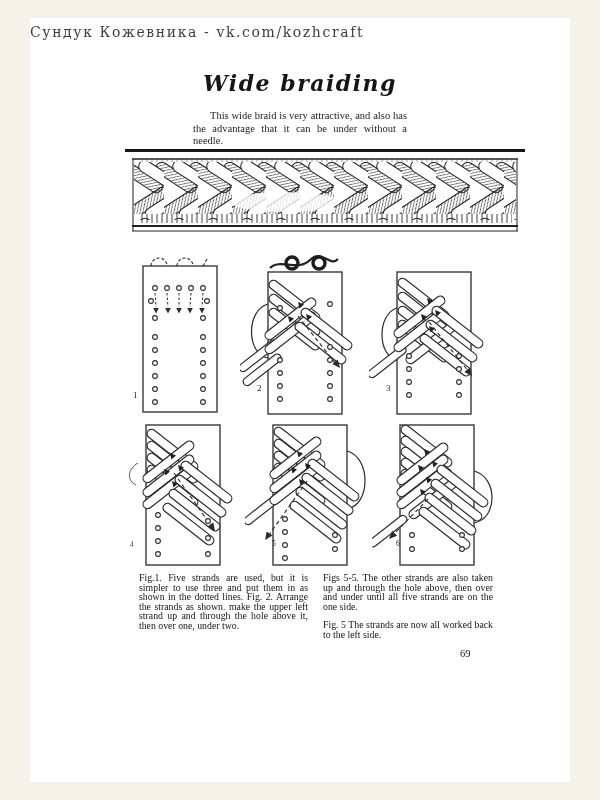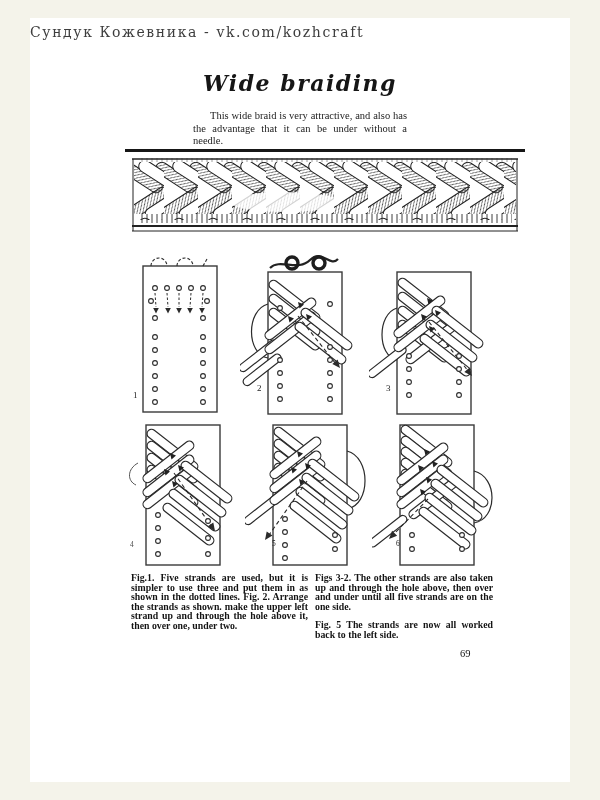--- a/index.html
+++ b/index.html
@@ -41,21 +41,21 @@
   .fig{position:absolute;}
   .fig-1,.fig-2,.fig-3{top:234px;}
   .fig-1{left:85px;}  .fig-2{left:210px;} .fig-3{left:339px;}
   .fig-4,.fig-5,.fig-6{top:405px;}
   .fig-4{left:88px;}  .fig-5{left:215px;} .fig-6{left:342px;}
   .caption{
     position:absolute;top:555px;
     font-size:9.8px;line-height:9.6px;
     text-align:justify;color:#141414;
   }
-  .caption p{margin:0 0 9px 0;font-weight:bold;}
+  .caption p{margin:0 0 9px 8px;}
   .caption-left{left:101px;width:177px;}
   .caption-right{left:285px;width:178px;}
   .page-number{
     position:absolute;top:630px;left:430px;
     font-size:10.5px;color:#141414;
   }
   .num{font-family:"Liberation Serif",serif;font-size:9px;fill:#222;}
   .num-sm{font-family:"Liberation Serif",serif;font-size:7.5px;fill:#222;}
   svg{display:block;}
 </style>
@@ -320,19 +320,19 @@
     <use href="#hole" x="90" y="112"></use>
       <use href="#hole" x="90" y="126"></use>
     <text class="num-sm" x="24" y="123">6</text>
   </svg>
 
   <div class="caption caption-left">
     <p>Fig.1. Five strands are used, but it is simpler to use three and put them in as shown in the dotted lines. Fig. 2. Arrange the strands as shown. make the upper left strand up and through the hole above it, then over one, under two.</p>
   </div>
 
   <div class="caption caption-right">
-    <p>Figs 3-2. The other strands are also taken up and through the hole above, then over and under until all five strands are on the one side.</p>
+    <p>Figs 5-5. The other strands are also taken up and through the hole above, then over and under until all five strands are on the one side.</p>
     <p>Fig. 5 The strands are now all worked back to the left side.</p>
   </div>
 
   <div class="page-number">69</div>
 
 </div>
 
 </body></html>

